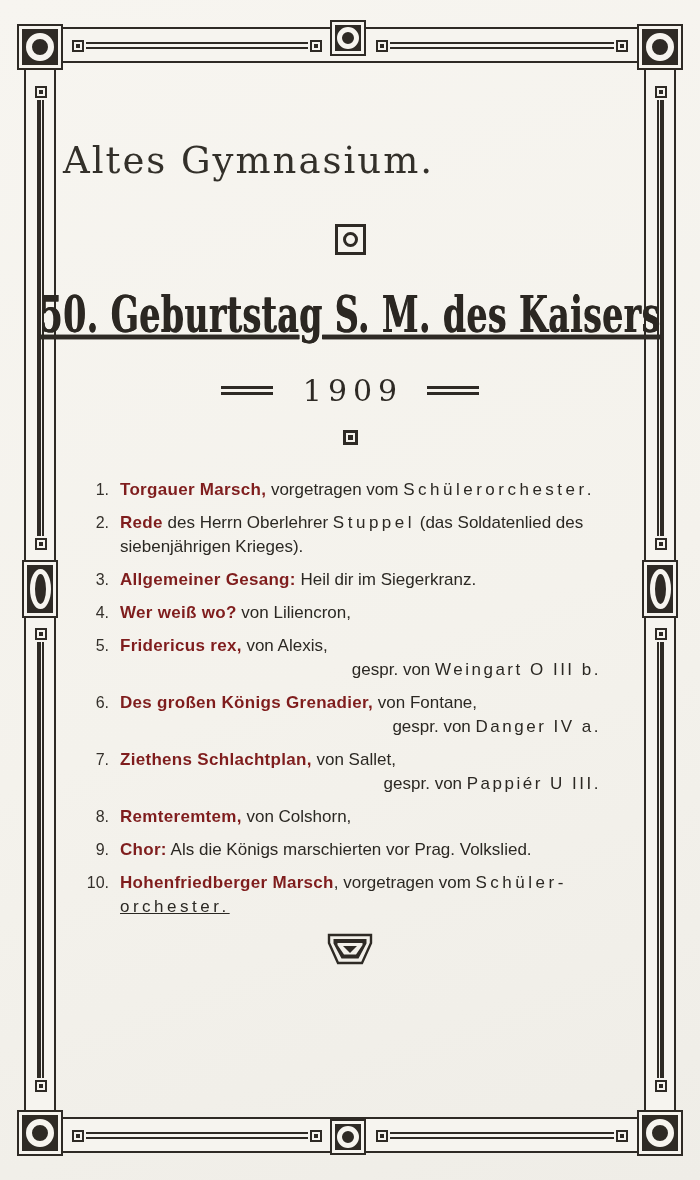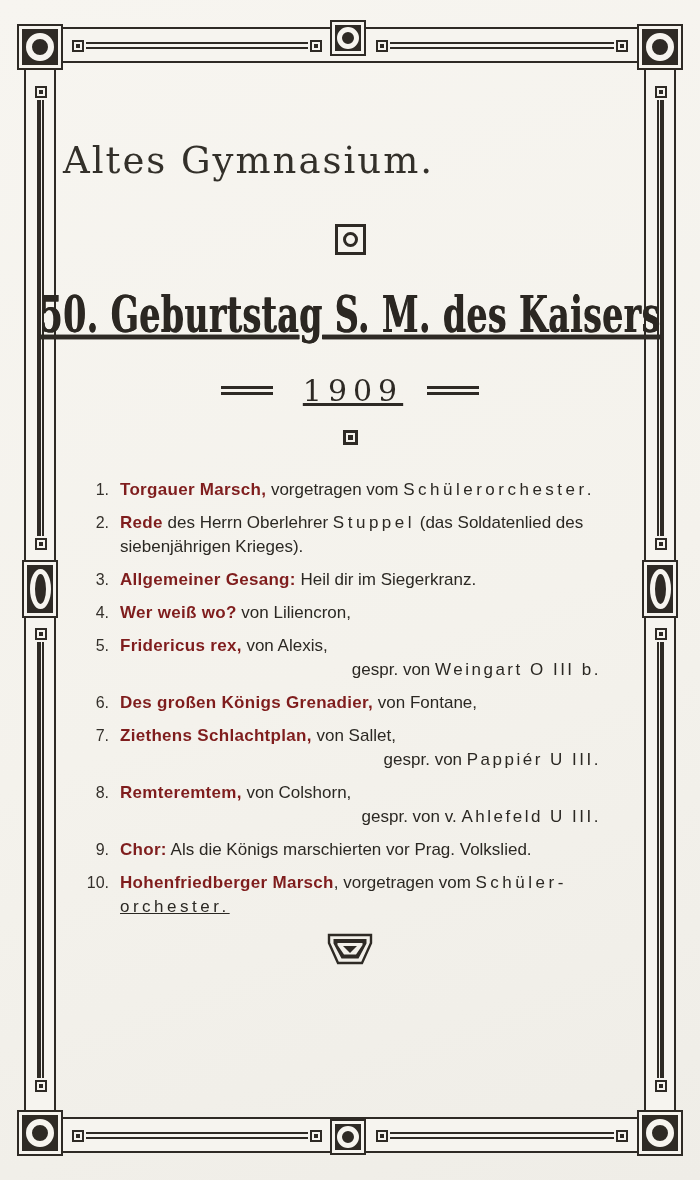--- a/index.html
+++ b/index.html
@@ -94,21 +94,21 @@
     transform: scaleY(1.5); display: inline-block;
     color: #2b2722; text-shadow: 0.6px 0 0 #2b2722;
   }
   .year-row {
     margin-top: 16px; display: flex; align-items: center; justify-content: center; gap: 24px;
   }
   .year-rule { width: 52px; height: 9px;
     border-top: 3px solid #2e2a25; border-bottom: 3px solid #2e2a25; }
   .year-text {
     font-family: "DejaVu Serif", serif; font-size: 30px; letter-spacing: 6px;
-    color: #2e2a25; padding-left: 6px; text-decoration: underline;
+    color: #2e2a25; padding-left: 6px;
   }
   .orn-square-dot {
     width: 15px; height: 15px; margin: 22px auto 0;
     border: 3px solid #2e2a25; display: flex; align-items: center; justify-content: center;
   }
   .orn-square-dot .d { width: 5px; height: 5px; background: #2e2a25; }
 
   .program { margin-top: 33px; padding: 0 12px 0 18px; }
   .item { display: flex; margin-bottom: 9px; font-size: 17px; line-height: 24px; color: #2b2823; }
   .item .num { flex: none; width: 28px; text-align: right; margin-right: 11px; font-size: 16px; color: #34302b; }
@@ -258,34 +258,34 @@
     <div class="item">
       <span class="num">5.</span>
       <span class="body"><b>Fridericus rex,</b><span> von Alexis,</span>
         <span class="speaker" style="display:block;"><span>gespr. von </span><span class="sperr">Weingart O III b.</span></span>
       </span>
     </div>
 
     <div class="item">
       <span class="num">6.</span>
       <span class="body"><b>Des großen Königs Grenadier,</b><span> von Fontane,</span>
+        <span class="speaker" style="display:block;"><span>gespr. von </span><span class="sperr">Danger IV a.</span></span>
       </span>
     </div>
 
     <div class="item">
       <span class="num">7.</span>
       <span class="body"><b>Ziethens Schlachtplan,</b><span> von Sallet,</span>
         <span class="speaker" style="display:block;"><span>gespr. von </span><span class="sperr">Pappiér U III.</span></span>
       </span>
     </div>
 
     <div class="item">
       <span class="num">8.</span>
       <span class="body"><b>Remteremtem,</b><span> von Colshorn,</span>
-        <span class="speaker" style="display:block;"><span>gespr. von v. </span><span class="sperr">Ahlefeld U III.</span></span>
       </span>
     </div>
 
     <div class="item">
       <span class="num">9.</span>
       <span class="body"><b>Chor:</b><span> Als die Königs marschierten vor Prag.  Volkslied.</span></span>
     </div>
 
     <div class="item">
       <span class="num">10.</span>

